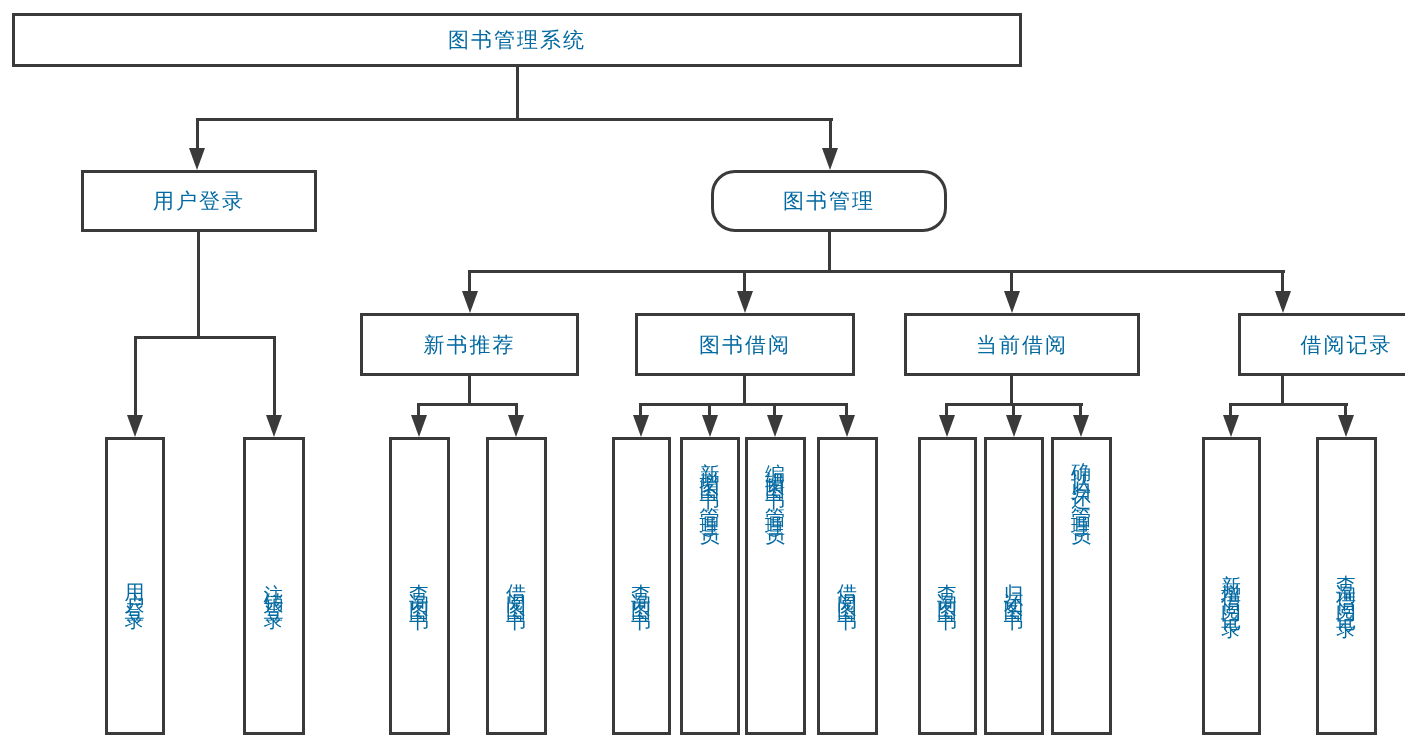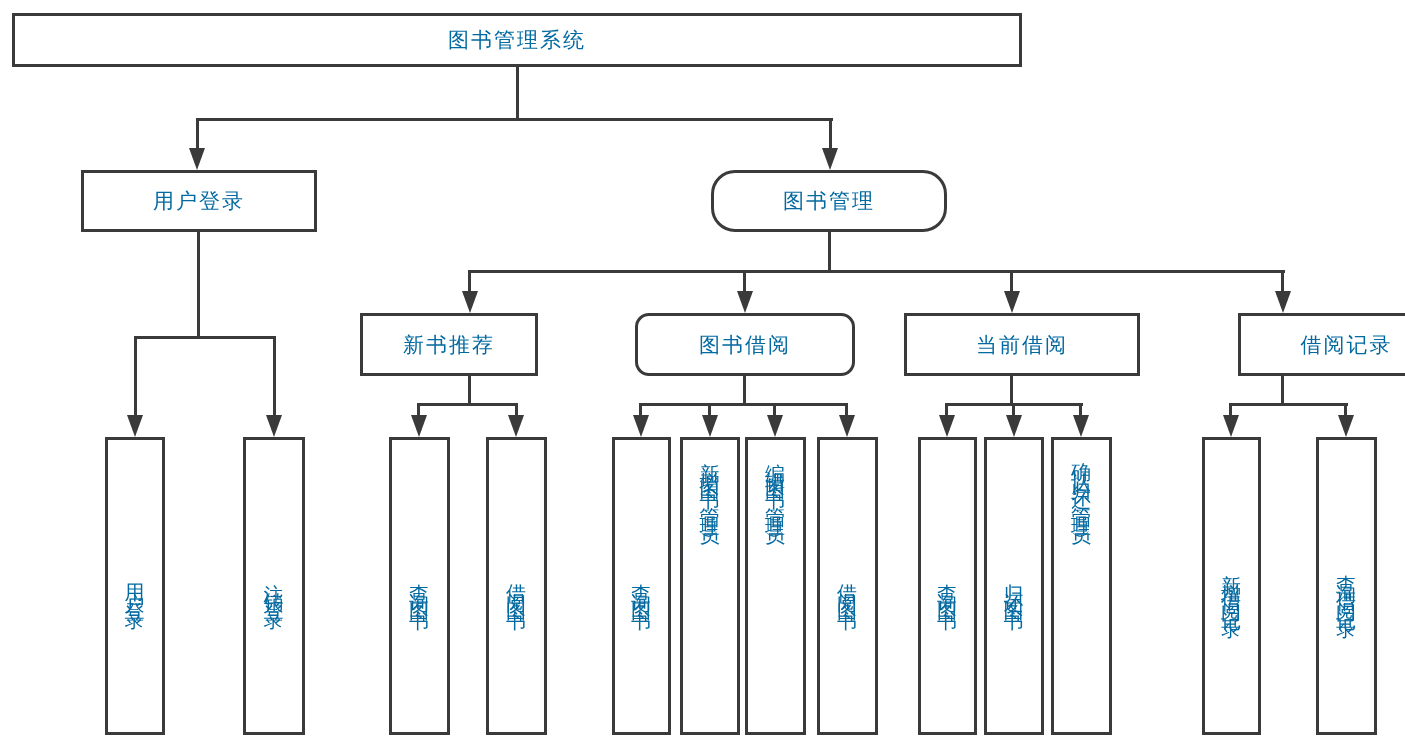--- a/index.html
+++ b/index.html
@@ -82,24 +82,24 @@
     <span>图书管理系统</span>
   </div>
 
   <div class="box hnode" style="left:81px; top:170px; width:236px; height:62px;">
     <span>用户登录</span>
   </div>
   <div class="box hnode" style="left:711px; top:170px; width:236px; height:62px;border-radius:24px;">
     <span>图书管理</span>
   </div>
 
-  <div class="box hnode" style="left:360px; top:313px; width:178px; height:63px;">
+  <div class="box hnode" style="left:360px; top:313px; width:219px; height:63px;">
     <span>新书推荐</span>
   </div>
-  <div class="box hnode" style="left:635px; top:313px; width:220px; height:63px;border-radius:14px;">
+  <div class="box hnode" style="left:635px; top:313px; width:220px; height:63px;">
     <span>图书借阅</span>
   </div>
   <div class="box hnode" style="left:904px; top:313px; width:236px; height:63px;">
     <span>当前借阅</span>
   </div>
   <div class="box hnode" style="left:1238px; top:313px; width:217px; height:63px;">
     <span>借阅记录</span>
   </div>
 
   <div class="box leaf" style="left:105px; top:437px; width:60px; height:298px;">

